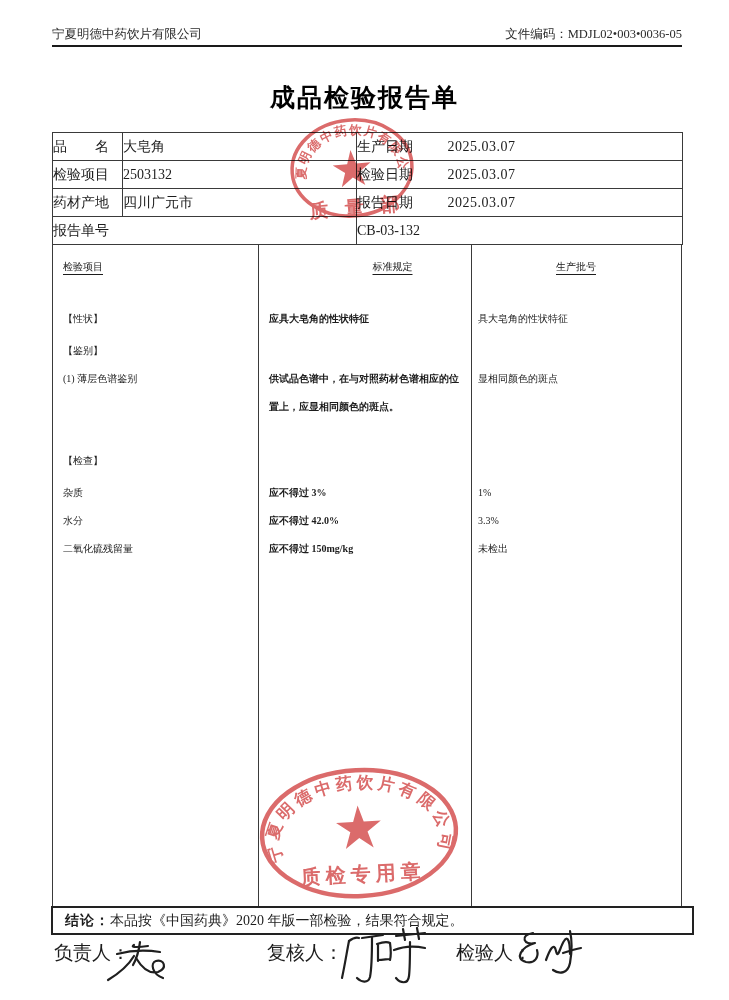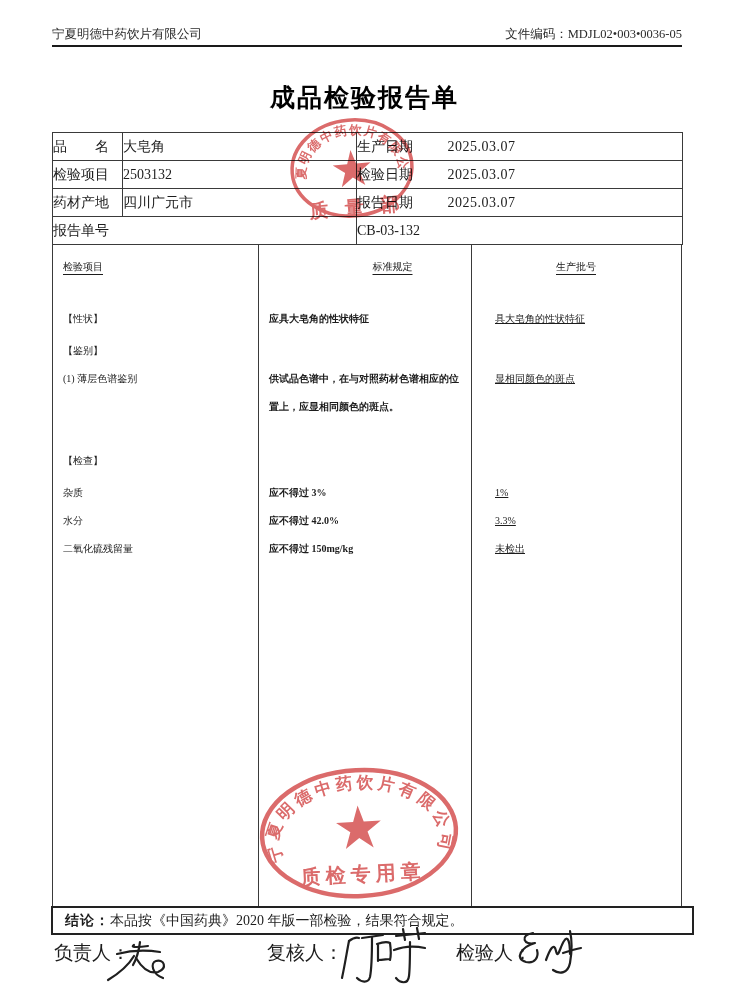--- a/index.html
+++ b/index.html
@@ -20,21 +20,21 @@
   td.val{padding-left:12px;}
   td.dl{padding-left:13px;border-right:none!important;}
   td.dv{border-left:none!important;letter-spacing:.5px;}
   
   .spec{position:absolute;left:52px;top:244px;width:628px;height:662px;border:1px solid #3a3a3a;font-size:10px;}
   .vline{position:absolute;top:0;bottom:0;width:1px;background:#3a3a3a;}
   .v1{left:205px;}.v2{left:418px;}
   .l{position:absolute;line-height:28px;white-space:nowrap;}
   .c1{left:10px;}
   .c2{left:216px;font-weight:bold;}
-  .c3{left:442px;text-decoration:underline;}
+  .c3{left:425px;}
   .wrap{white-space:normal;width:198px;}
   .colhead{text-decoration:underline;text-underline-offset:4px;}
   .hc{text-align:center;white-space:nowrap;}
   .h2{left:205px;width:213px;margin-left:28px;}
   .h3{left:418px;width:210px;}
   
   .conclusion{position:absolute;left:51px;top:906px;width:627px;height:25px;border:2px solid #222;
     font-size:14px;line-height:25px;padding-left:12px;background:#fff;white-space:nowrap;}
   .conclusion b{letter-spacing:1px;}
   

